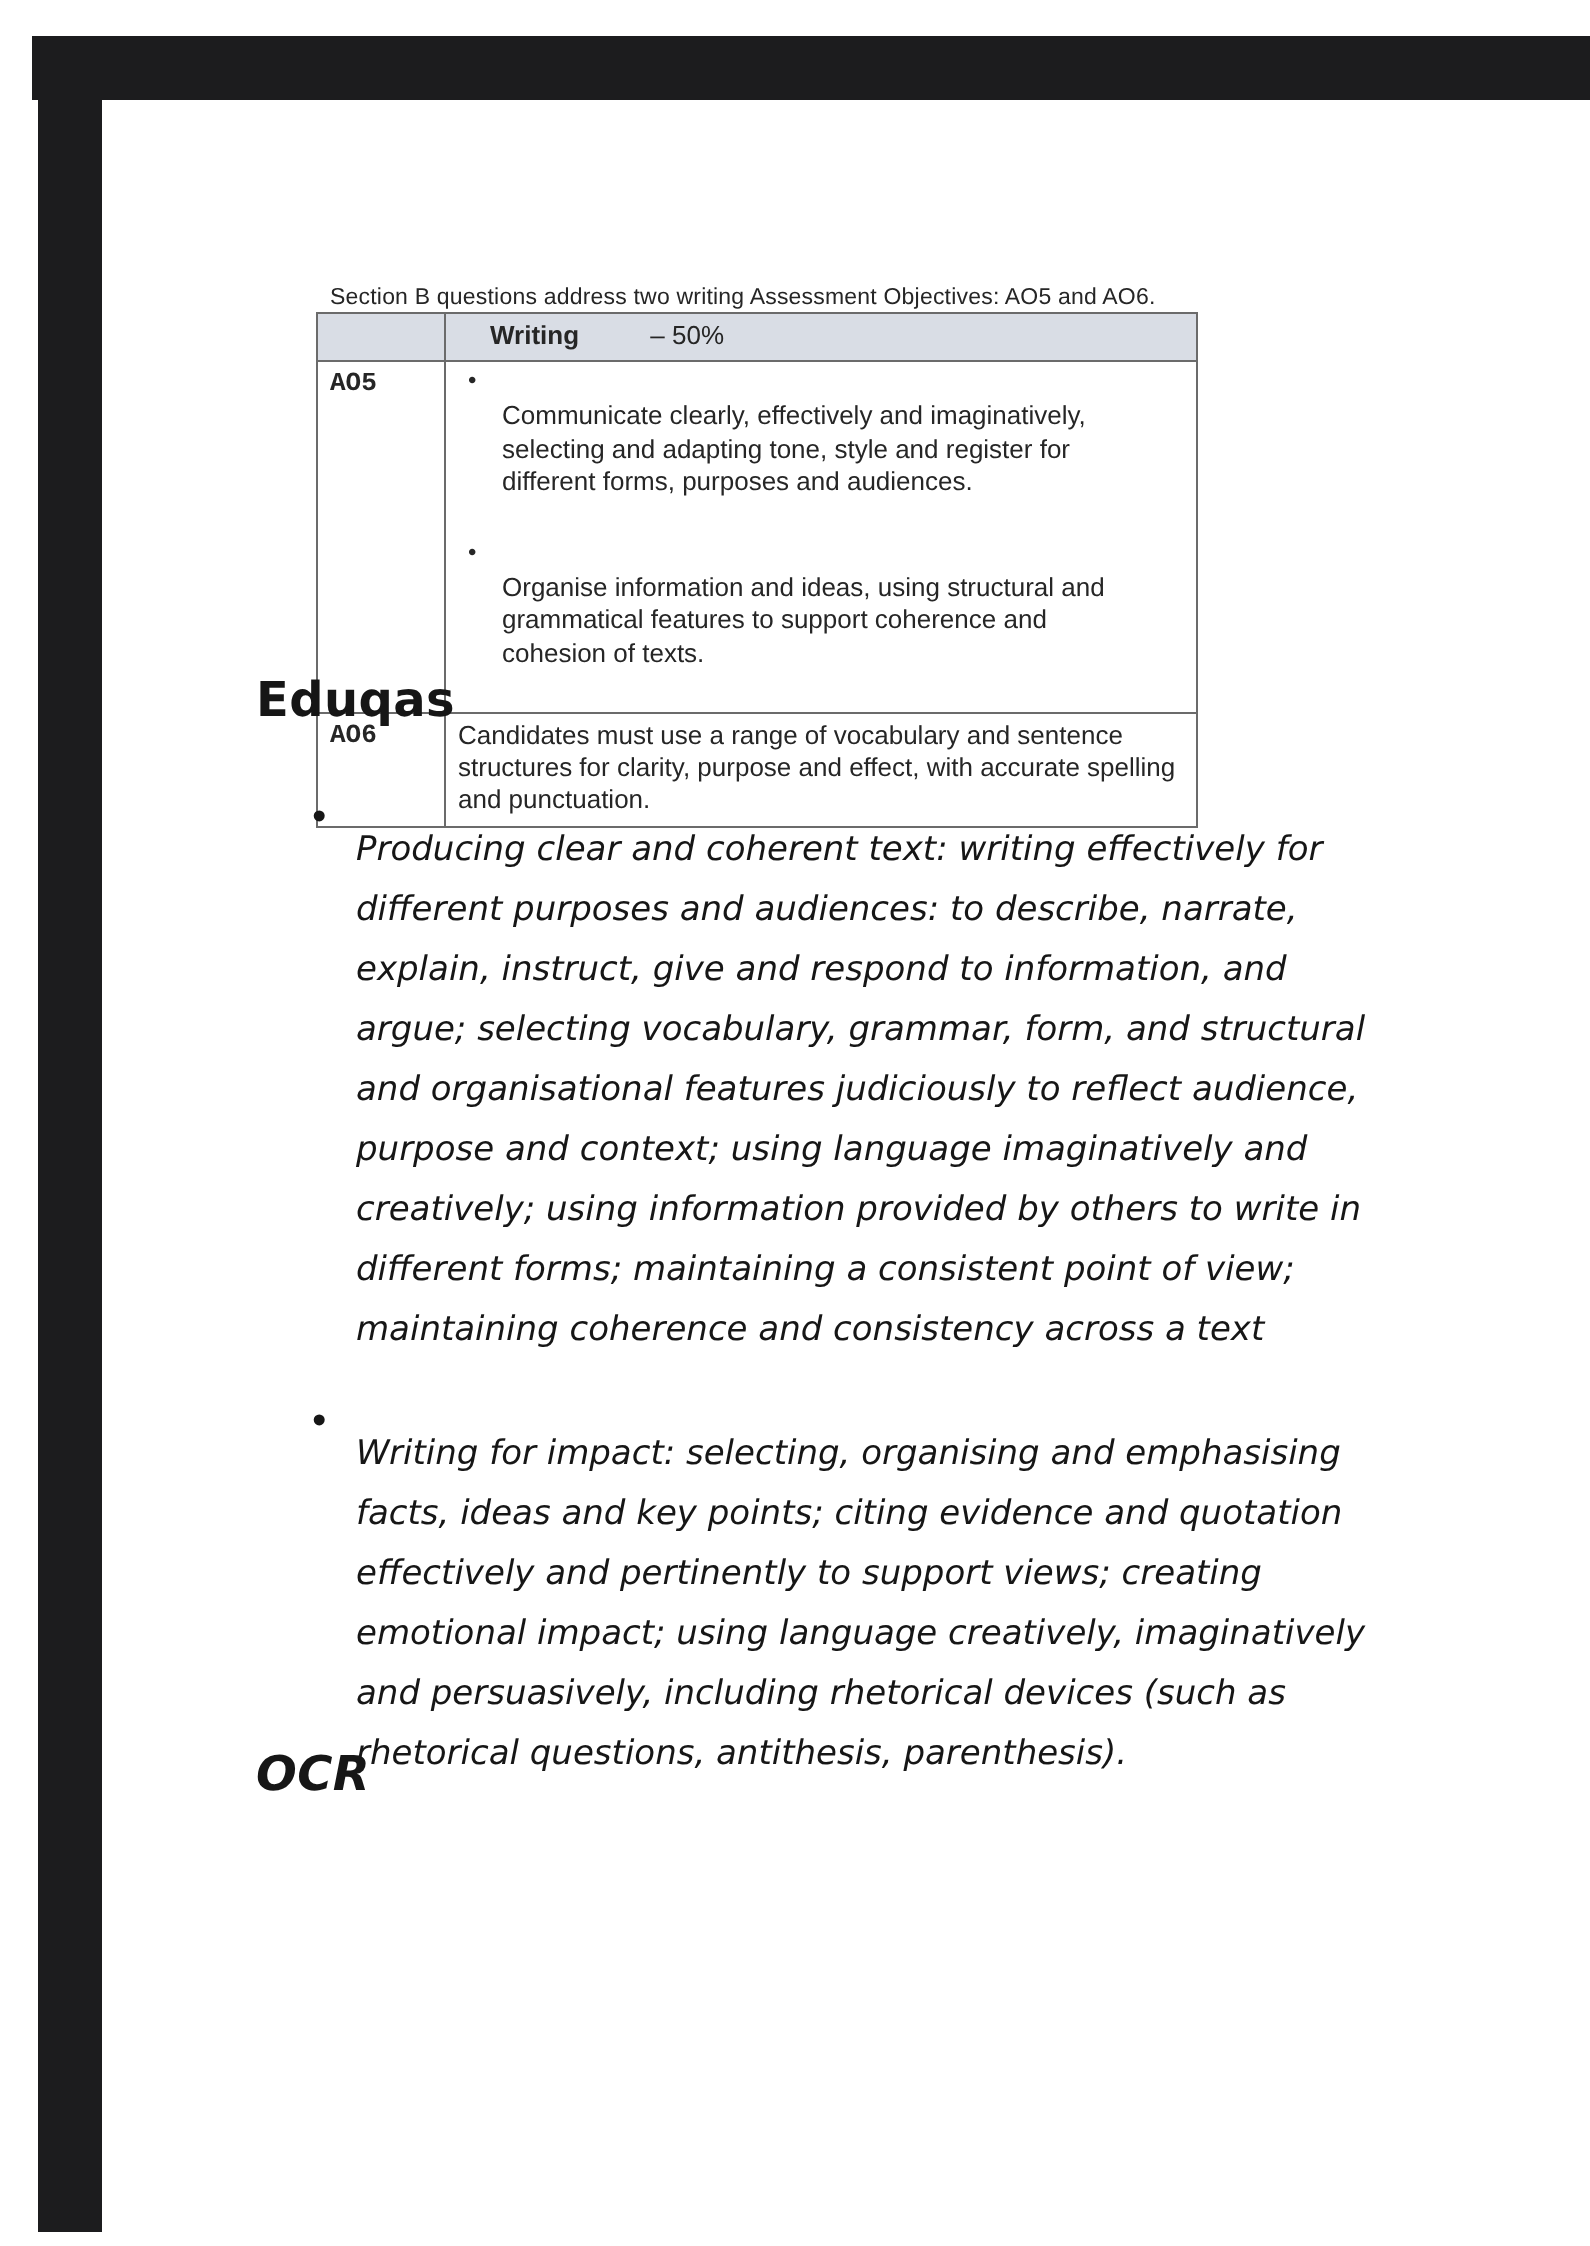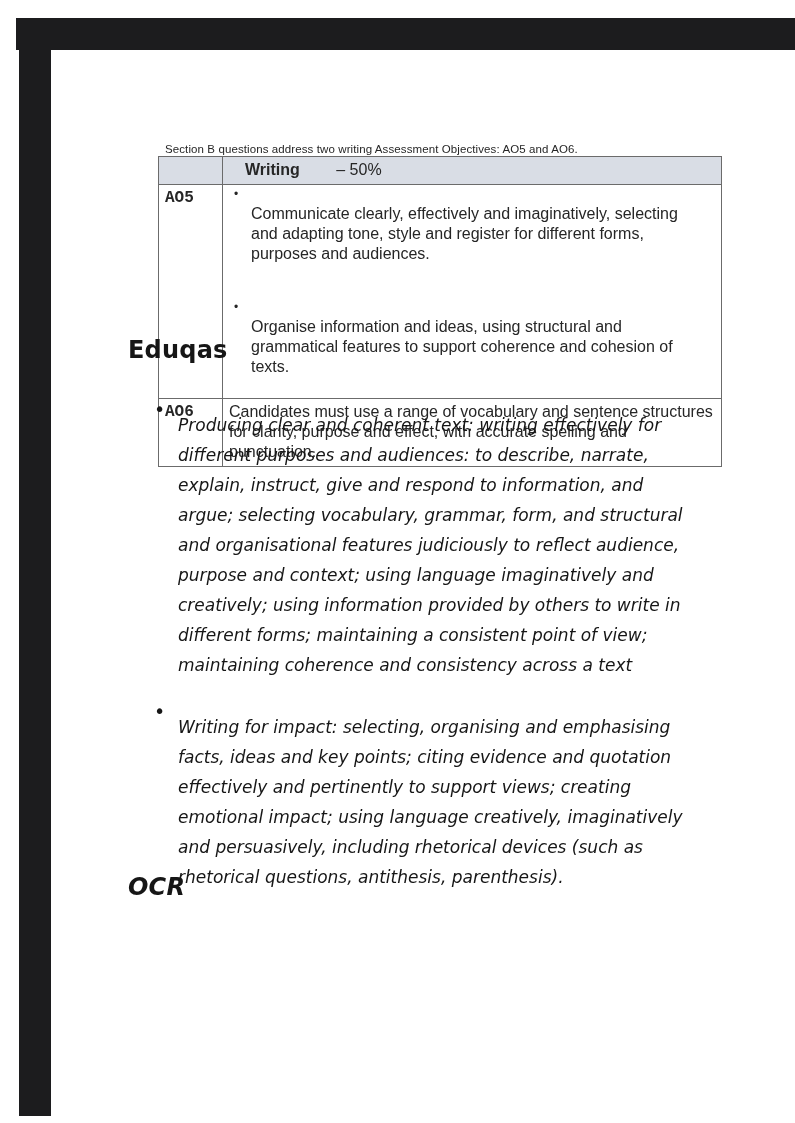--- a/index.html
+++ b/index.html
@@ -35,23 +35,23 @@
     left: 133px;
     top: 111px;
     font-size: 11.5px;
     letter-spacing: 0.1px;
     color: #262626;
   }
   table.ao-table {
     position: absolute;
     left: 142px;
     top: 140px;
-    width: 564px;
+    width: 441px;
     border-collapse: collapse;
-    font-size: 16px;
+    font-size: 13px;
     line-height: 1.25;
     color: #262626;
   }
   table.ao-table td {
     border: 1px solid #6b6b6b;
     padding: 3px 6px 4px 6px;
     vertical-align: top;
   }
   td.col-code {
     width: 64px;
@@ -64,21 +64,21 @@
   }
   .bold { font-weight: bold; }
   ul.table-bullets {
     list-style: none;
     margin: 0;
     padding: 0;
   }
   ul.table-bullets li {
     position: relative;
     padding-left: 22px;
-    margin-bottom: 21px;
+    margin-bottom: 5px;
   }
   ul.table-bullets li:last-child { margin-bottom: 1px; }
   ul.table-bullets li::before {
     content: "\2022";
     position: absolute;
     left: 5px;
     top: -1px;
     font-size: 12px;
   }
   .comic {

